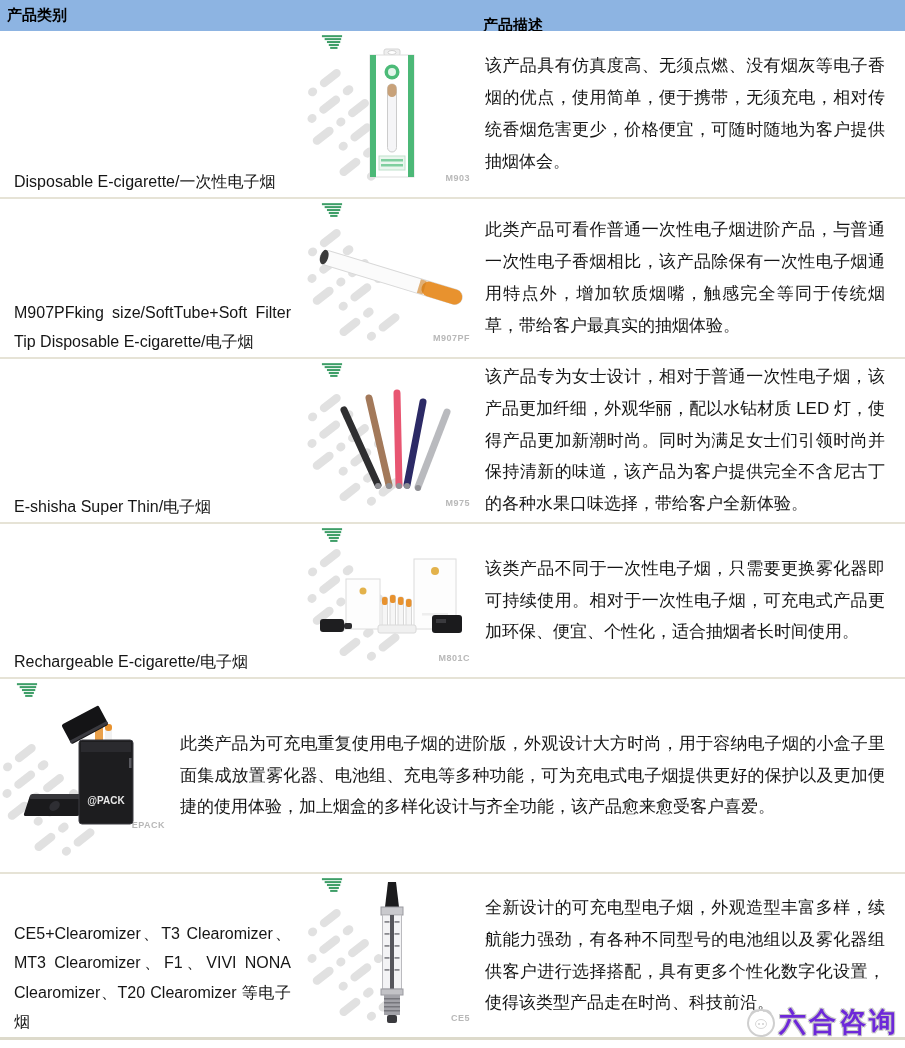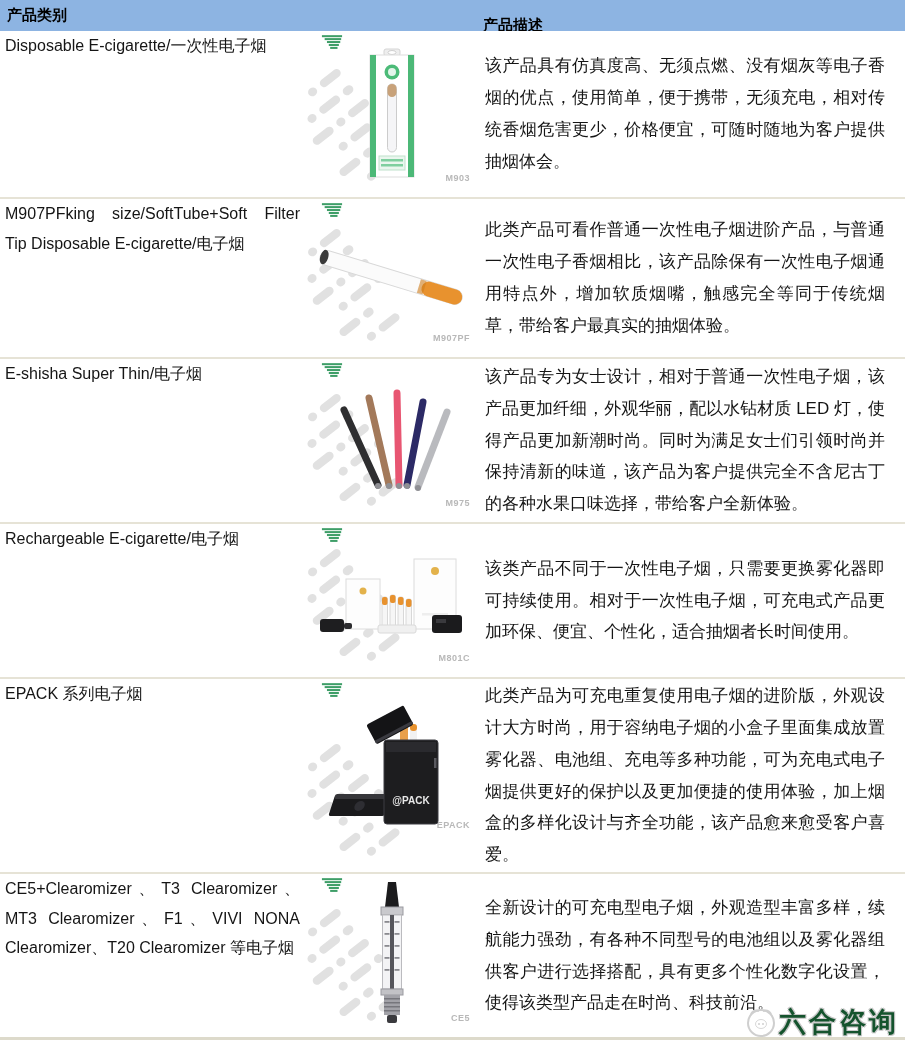--- a/index.html
+++ b/index.html
@@ -3,30 +3,30 @@
 <meta charset="utf-8">
 <style>
   html,body{margin:0;padding:0;background:#ffffff;}
   body{font-family:"Liberation Sans","DejaVu Sans",sans-serif;color:#1a1a1a;}
   .page{position:relative;width:905px;height:1048px;background:#fff;overflow:hidden;}
   .header-row{display:flex;align-items:center;height:31px;background:#8DB4E2;font-weight:bold;font-size:15px;color:#000000;}
   .hcol1{width:483px;padding-left:7px;box-sizing:border-box;}
   .hcol2{flex:1;margin-top:20px;}
   .trow{position:relative;display:flex;border-bottom:2px solid #E6E3D6;background:#fff;}
   .trow.last{border-bottom:3px solid #DDDACB;}
-  .cat-cell{width:305px;padding:0 5px;box-sizing:border-box;display:flex;align-items:flex-start;font-size:16px;line-height:1.85;text-align:justify;color:#151515;}
+  .cat-cell{width:305px;padding:0 14px;box-sizing:border-box;display:flex;align-items:flex-end;font-size:16px;line-height:1.85;text-align:justify;color:#151515;}
   .img-cell{width:173px;position:relative;display:flex;align-items:center;justify-content:center;}
   .desc-cell{flex:1;padding:0 20px 0 7px;box-sizing:border-box;display:flex;align-items:center;font-size:17px;line-height:1.88;text-align:justify;color:#151515;}
   .glogo{position:absolute;top:4px;left:16px;width:22px;height:15px;}
   .dots{position:absolute;left:0;bottom:8px;width:105px;height:140px;opacity:.85;}
   .code-label{position:absolute;right:8px;bottom:14px;font-size:9px;color:#B8B8B8;letter-spacing:.5px;font-weight:bold;}
   .code-label.hi{bottom:42px;}
   .prod{position:relative;z-index:2;}
   .watermark{position:absolute;right:6px;bottom:8px;display:flex;align-items:center;z-index:5;}
-  .wm-text{font-size:27px;font-weight:bold;color:#14532d;letter-spacing:3px;
+  .wm-text{font-size:27px;font-weight:bold;color:#6d28d9;letter-spacing:3px;
     text-shadow:-1px -1px 0 #c9c9c9,1px -1px 0 #c9c9c9,-1px 1px 0 #c9c9c9,1px 1px 0 #c9c9c9;}
 </style>
 </head>
 <body>
 
 <svg width="0" height="0" style="position:absolute">
   <defs>
     <symbol id="glogo" viewBox="0 0 24 16">
       <rect x="1" y="0" width="22" height="2.2" fill="#3E9E68"></rect>
       <rect x="4" y="3.2" width="18" height="2.2" fill="#3E9E68"></rect>
@@ -185,23 +185,20 @@
         <rect x="120" y="66" width="10" height="4" fill="#3a3a3e"></rect>
       </svg>
       <span class="code-label">M801C</span>
     </div>
     <div class="desc-cell">
       <span>该类产品不同于一次性电子烟，只需要更换雾化器即可持续使用。相对于一次性电子烟，可充电式产品更加环保、便宜、个性化，适合抽烟者长时间使用。</span>
     </div>
   </div>
 
   <div class="trow" style="height:193px">
-    <div class="cat-cell">
-      <span>EPACK 系列电子烟</span>
-    </div>
     <div class="img-cell">
       <svg class="glogo">
           <use href="#glogo"></use>
         </svg>
       <svg class="dots">
           <use href="#dots"></use>
         </svg>
       <svg class="prod" width="132" height="152" viewBox="0 0 132 152">
         <g transform="skewX(-18) translate(38 0)">
           <rect x="2" y="96" width="56" height="20" rx="2" fill="#1a1a1c"></rect>

